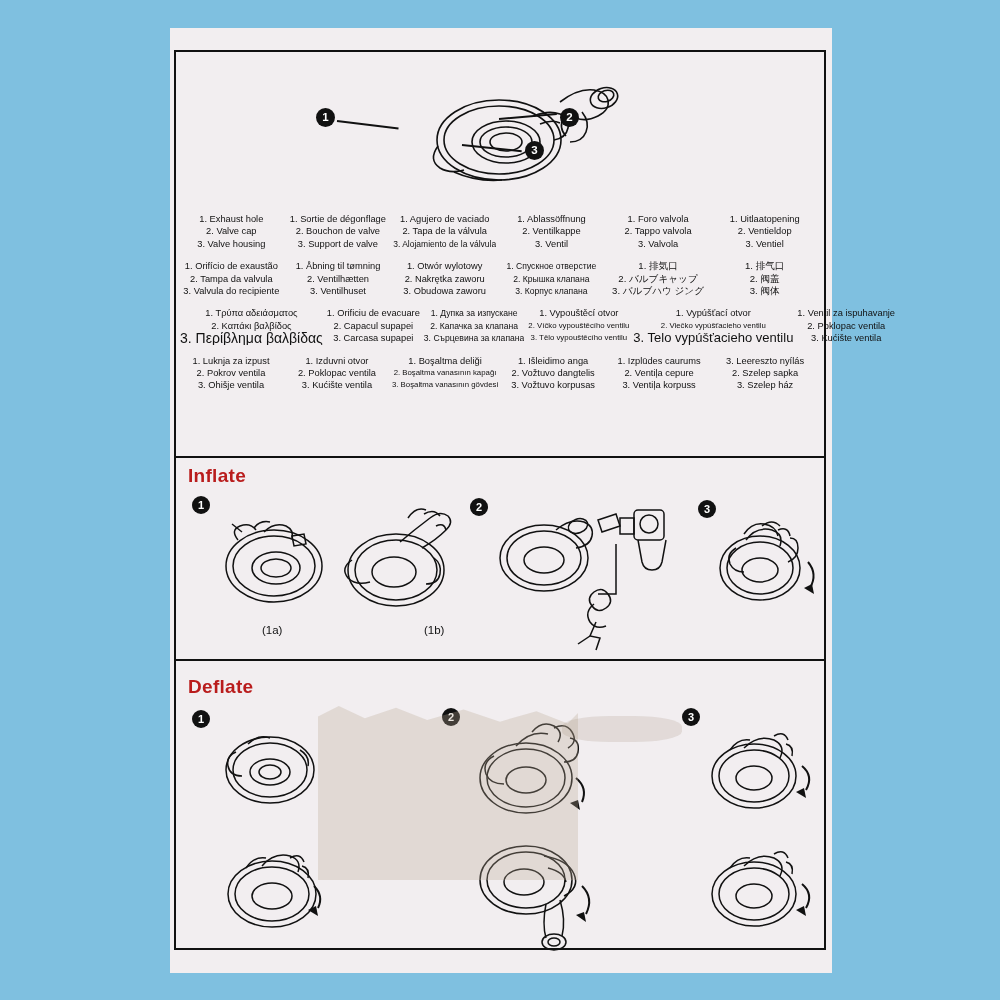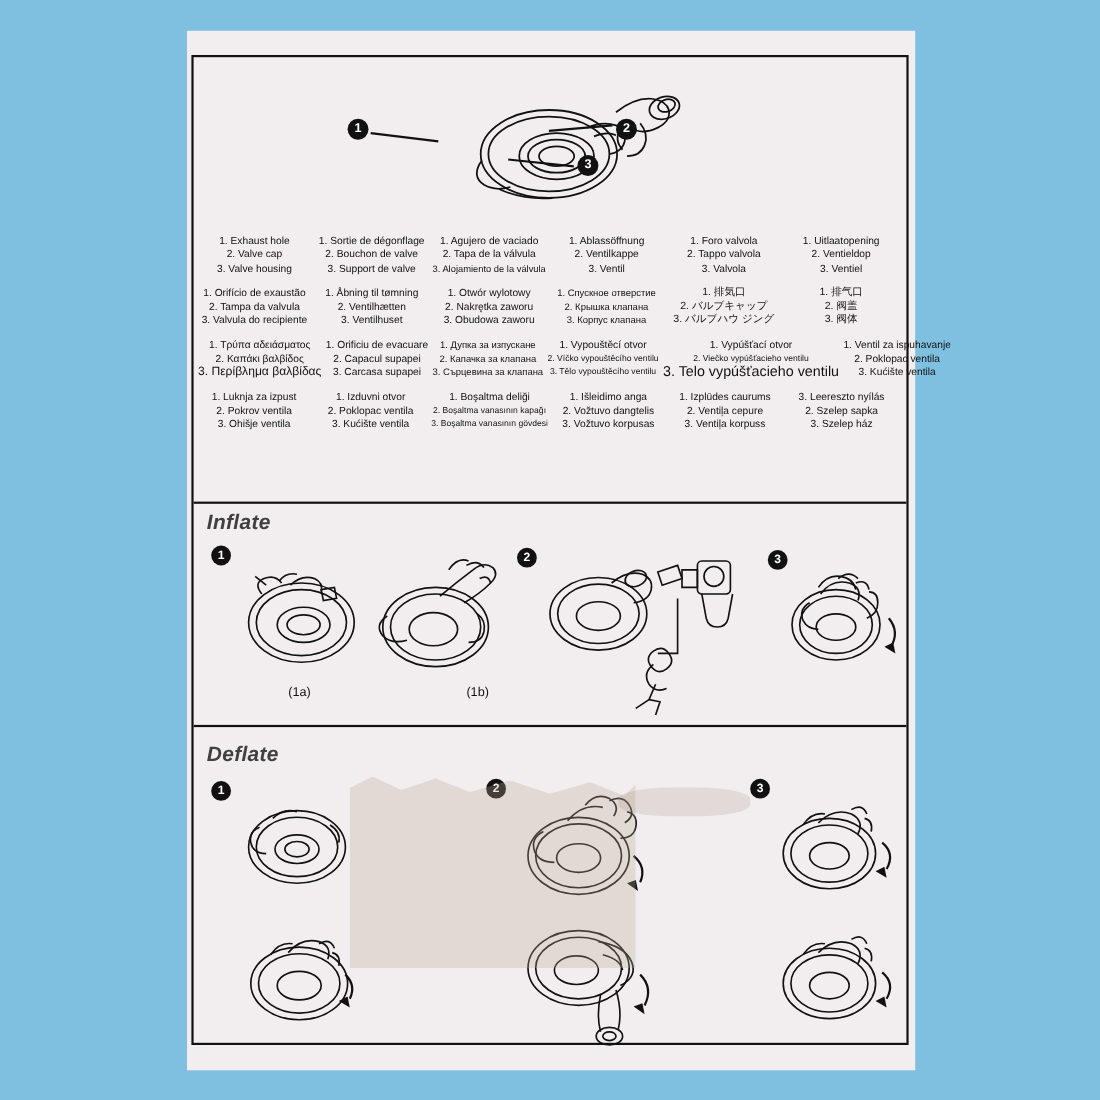--- a/index.html
+++ b/index.html
@@ -71,22 +71,21 @@
     position: absolute;
     left: 6px;
     width: 648px;
     border-top: 2px solid #111;
   }
   
   .section-title {
     position: absolute;
     font-size: 19px;
     font-weight: bold;
-    font-style: italic;
-    color: #404040;
+    color: #b91c1c;
     letter-spacing: .3px;
   }
   
   .badge {
     position: absolute;
     width: 19px;
     height: 19px;
     border-radius: 50%;
     background: #111;
     color: #fff;
@@ -229,21 +228,21 @@
         <div class="ln">1.  排气口</div>
         <div class="ln">2.  阀盖</div>
         <div class="ln">3.  阀体</div>
       </div>
     </div>
 
     <div class="lang-block">
       <div class="lang-col">
         <div class="ln">1.  Τρύπα αδειάσματος</div>
         <div class="ln">2.  Καπάκι βαλβίδος</div>
-        <div class="ln" style="font-size:11px">3.  Περίβλημα βαλβίδας</div>
+        <div class="ln" style="font-size:14px">3.  Περίβλημα βαλβίδας</div>
       </div>
       <div class="lang-col">
         <div class="ln">1.  Orificiu de evacuare</div>
         <div class="ln">2.  Capacul supapei</div>
         <div class="ln">3.  Carcasa supapei</div>
       </div>
       <div class="lang-col">
         <div class="ln" style="font-size:8.6px">1.  Дупка за изпускане</div>
         <div class="ln" style="font-size:8.6px">2.  Капачка за клапана</div>
         <div class="ln" style="font-size:8.6px">3.  Сърцевина за клапана</div>

